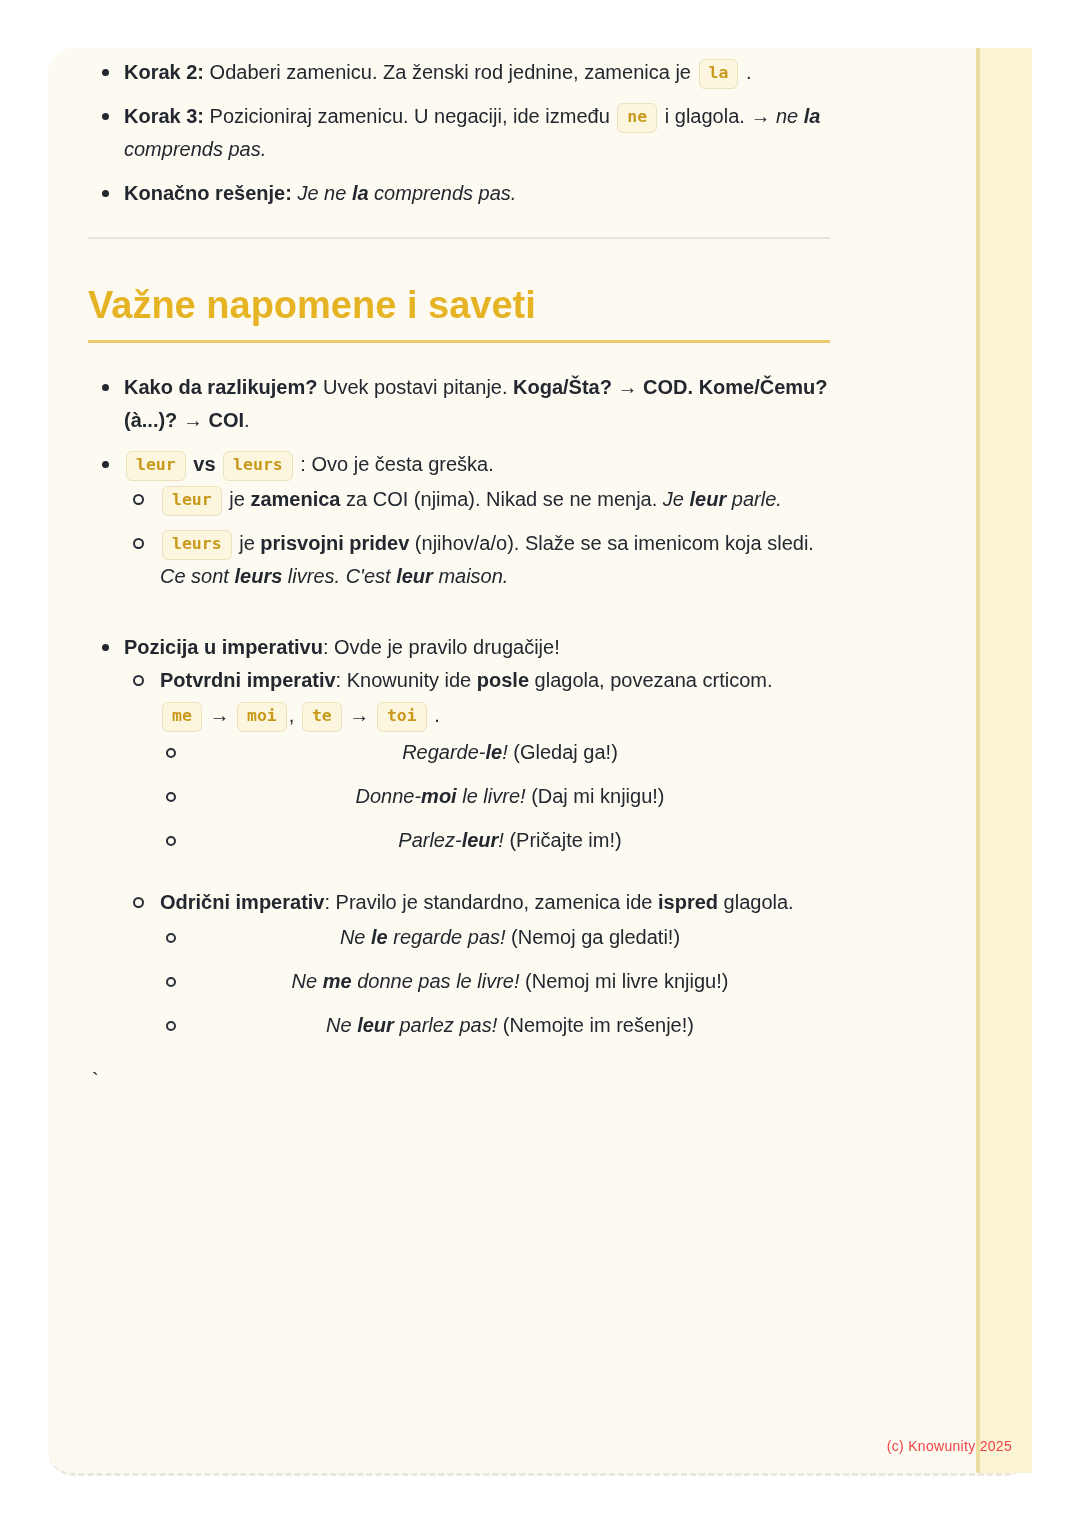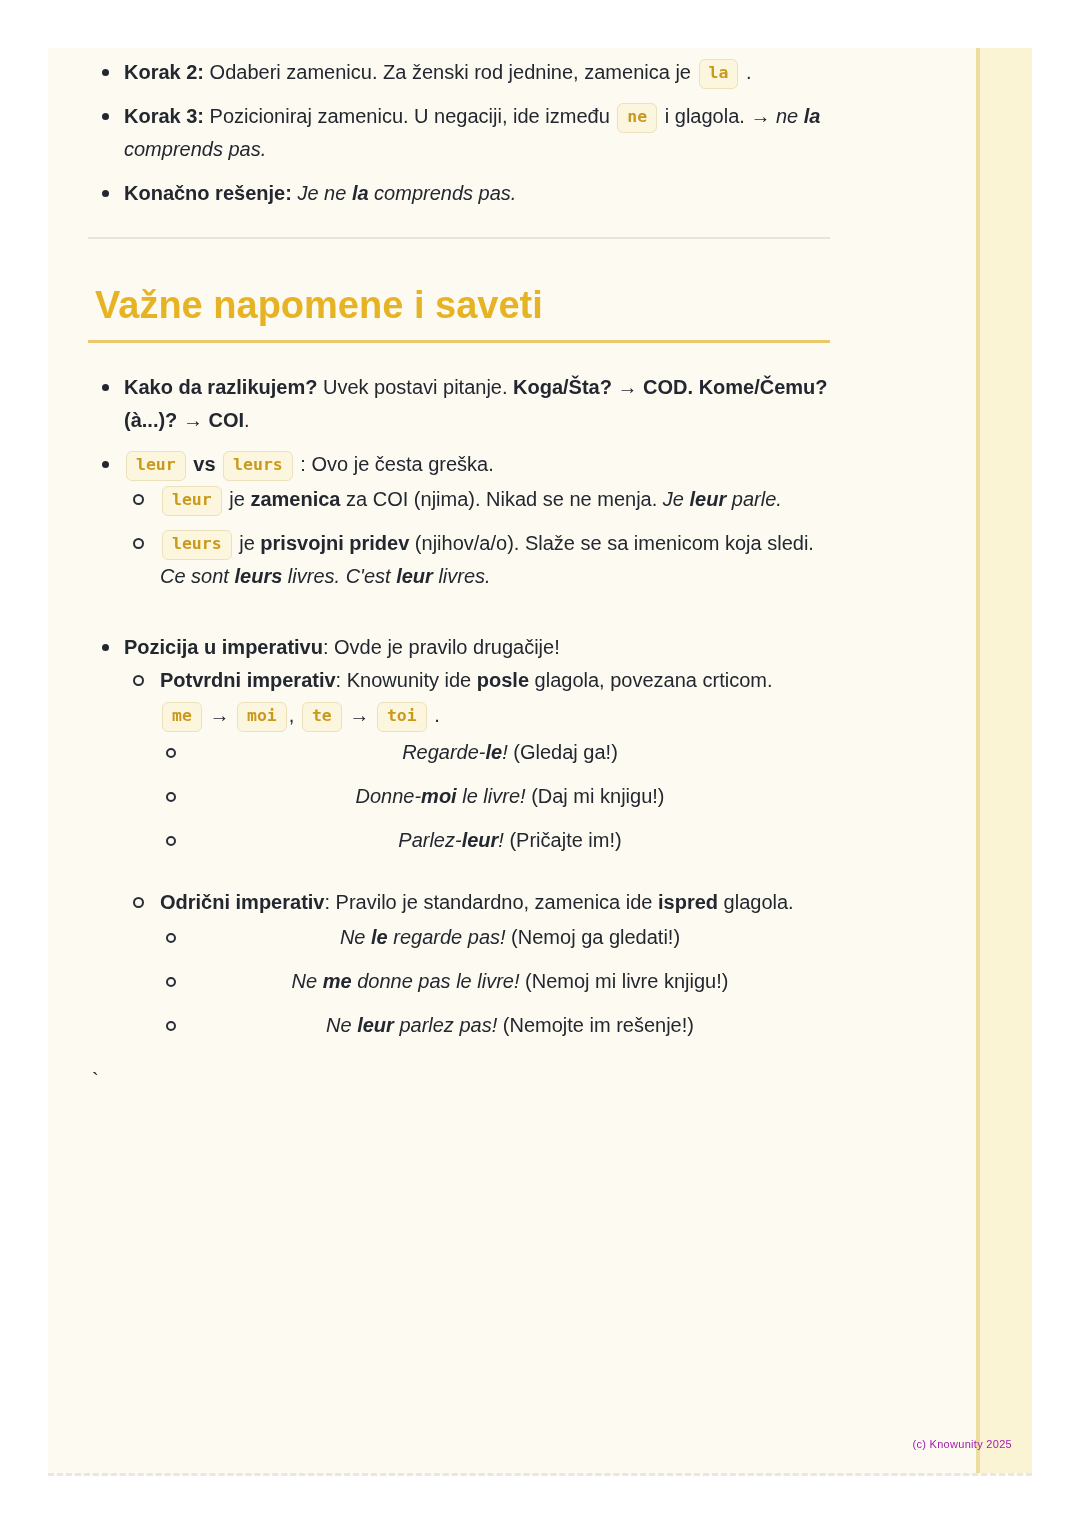--- a/index.html
+++ b/index.html
@@ -6,20 +6,21 @@
   body{
     width:1080px;height:1528px;position:relative;overflow:hidden;
     background:#ffffff;
     font-family:"Liberation Sans",sans-serif;
     color:#23272f;
   }
   .card{
     position:absolute;left:48px;top:48px;width:984px;height:1425px;
     background:#fcfaf1;
     border-bottom:3px dashed #e9e7df;
+    border-radius:26px;
   }
   .stripe{
     position:absolute;top:0;right:0;bottom:0;width:52px;
     background:#faf3d4;border-left:4px solid #eedda1;
   }
   .content{
     position:absolute;left:40px;top:8px;width:742px;
     font-size:20px;line-height:33px;
   }
   .li{position:relative;margin-bottom:11px;}
@@ -38,32 +39,32 @@
     display:inline-block;
     font-family:"DejaVu Sans Mono",monospace;
     font-size:16.5px;font-weight:700;line-height:26px;
     color:#c9991c;background:#fdf6df;
     border:1px solid #ece1bd;border-radius:6px;
     padding:0 9px 2px;margin:0 2px;vertical-align:1px;
   }
   .divider{height:2px;background:#e5e4de;margin:27px 0 0;}
   .h{
     font-size:38px;line-height:44px;font-weight:700;
-    color:#e6b324;margin:44px 7px 0;
+    color:#e6b324;margin:44px 0 0;
   }
   .hrule{height:3px;background:#ebc96a;margin:13px 0 28px;}
   .code-line{padding-left:72px;margin:0 0 4px;}
   .mb-xs{margin-bottom:2px;}
   .mb-0{margin-bottom:0;}
   .gap-top{margin-top:38px;}
   .gap-top-md{margin-top:29px;}
   .stray{margin-top:22px;padding-left:4px;font-size:20px;color:#23272f;}
   .footer{
     position:absolute;right:68px;top:1438px;z-index:5;
-    font-size:11px;letter-spacing:.3px;color:#a21caf;
+    font-size:14px;letter-spacing:.3px;color:#ef4444;
   }
 </style>
 </head>
 <body>
 
 <div class="card">
   <div class="stripe"></div>
 
   <div class="content">
 
@@ -77,21 +78,21 @@
 
     <h1 class="h">Važne napomene i saveti</h1>
     <div class="hrule"></div>
 
     <div class="li l1"><span class="mk mk1"></span><span class="b">Kako da razlikujem?</span><span> Uvek postavi pitanje. </span><span class="b">Koga/Šta? → COD. Kome/Čemu? (à...)? → COI</span><span>.</span></div>
 
     <div class="li l1 mb-xs"><span class="mk mk1"></span><span class="chip">leur</span><span class="b"> vs </span><span class="chip">leurs</span><span> : Ovo je česta greška.</span></div>
 
     <div class="li l2"><span class="mk mk2"></span><span class="chip">leur</span><span> je </span><span class="b">zamenica</span><span> za COI (njima). Nikad se ne menja. </span><span class="i">Je </span><span class="bi">leur</span><span class="i"> parle.</span></div>
 
-    <div class="li l2"><span class="mk mk2"></span><span class="chip">leurs</span><span> je </span><span class="b">prisvojni pridev</span><span> (njihov/a/o). Slaže se sa imenicom koja sledi. </span><span class="i">Ce sont </span><span class="bi">leurs</span><span class="i"> livres. C'est </span><span class="bi">leur</span><span class="i"> livres.</span></div>
+    <div class="li l2"><span class="mk mk2"></span><span class="chip">leurs</span><span> je </span><span class="b">prisvojni pridev</span><span> (njihov/a/o). Slaže se sa imenicom koja sledi. </span><span class="i">Ce sont </span><span class="bi">leurs</span><span class="i"> livres. C'est </span><span class="bi">leur</span><span class="i"> maison.</span></div>
 
     <div class="li l1 gap-top mb-0"><span class="mk mk1"></span><span class="b">Pozicija u imperativu</span><span>: Ovde je pravilo drugačije!</span></div>
 
     <div class="li l2 mb-xs"><span class="mk mk2"></span><span class="b">Potvrdni imperativ</span><span>: Knowunity ide </span><span class="b">posle</span><span> glagola, povezana crticom.</span></div>
 
     <div class="code-line"><span class="chip">me</span><span class="arr"> → </span><span class="chip">moi</span><span>, </span><span class="chip">te</span><span class="arr"> → </span><span class="chip">toi</span><span> .</span></div>
 
     <div class="li l3"><span class="mk mk3"></span><span class="i">Regarde-</span><span class="bi">le</span><span class="i">!</span><span> (Gledaj ga!)</span></div>
 
     <div class="li l3"><span class="mk mk3"></span><span class="i">Donne-</span><span class="bi">moi</span><span class="i"> le livre!</span><span> (Daj mi knjigu!)</span></div>

